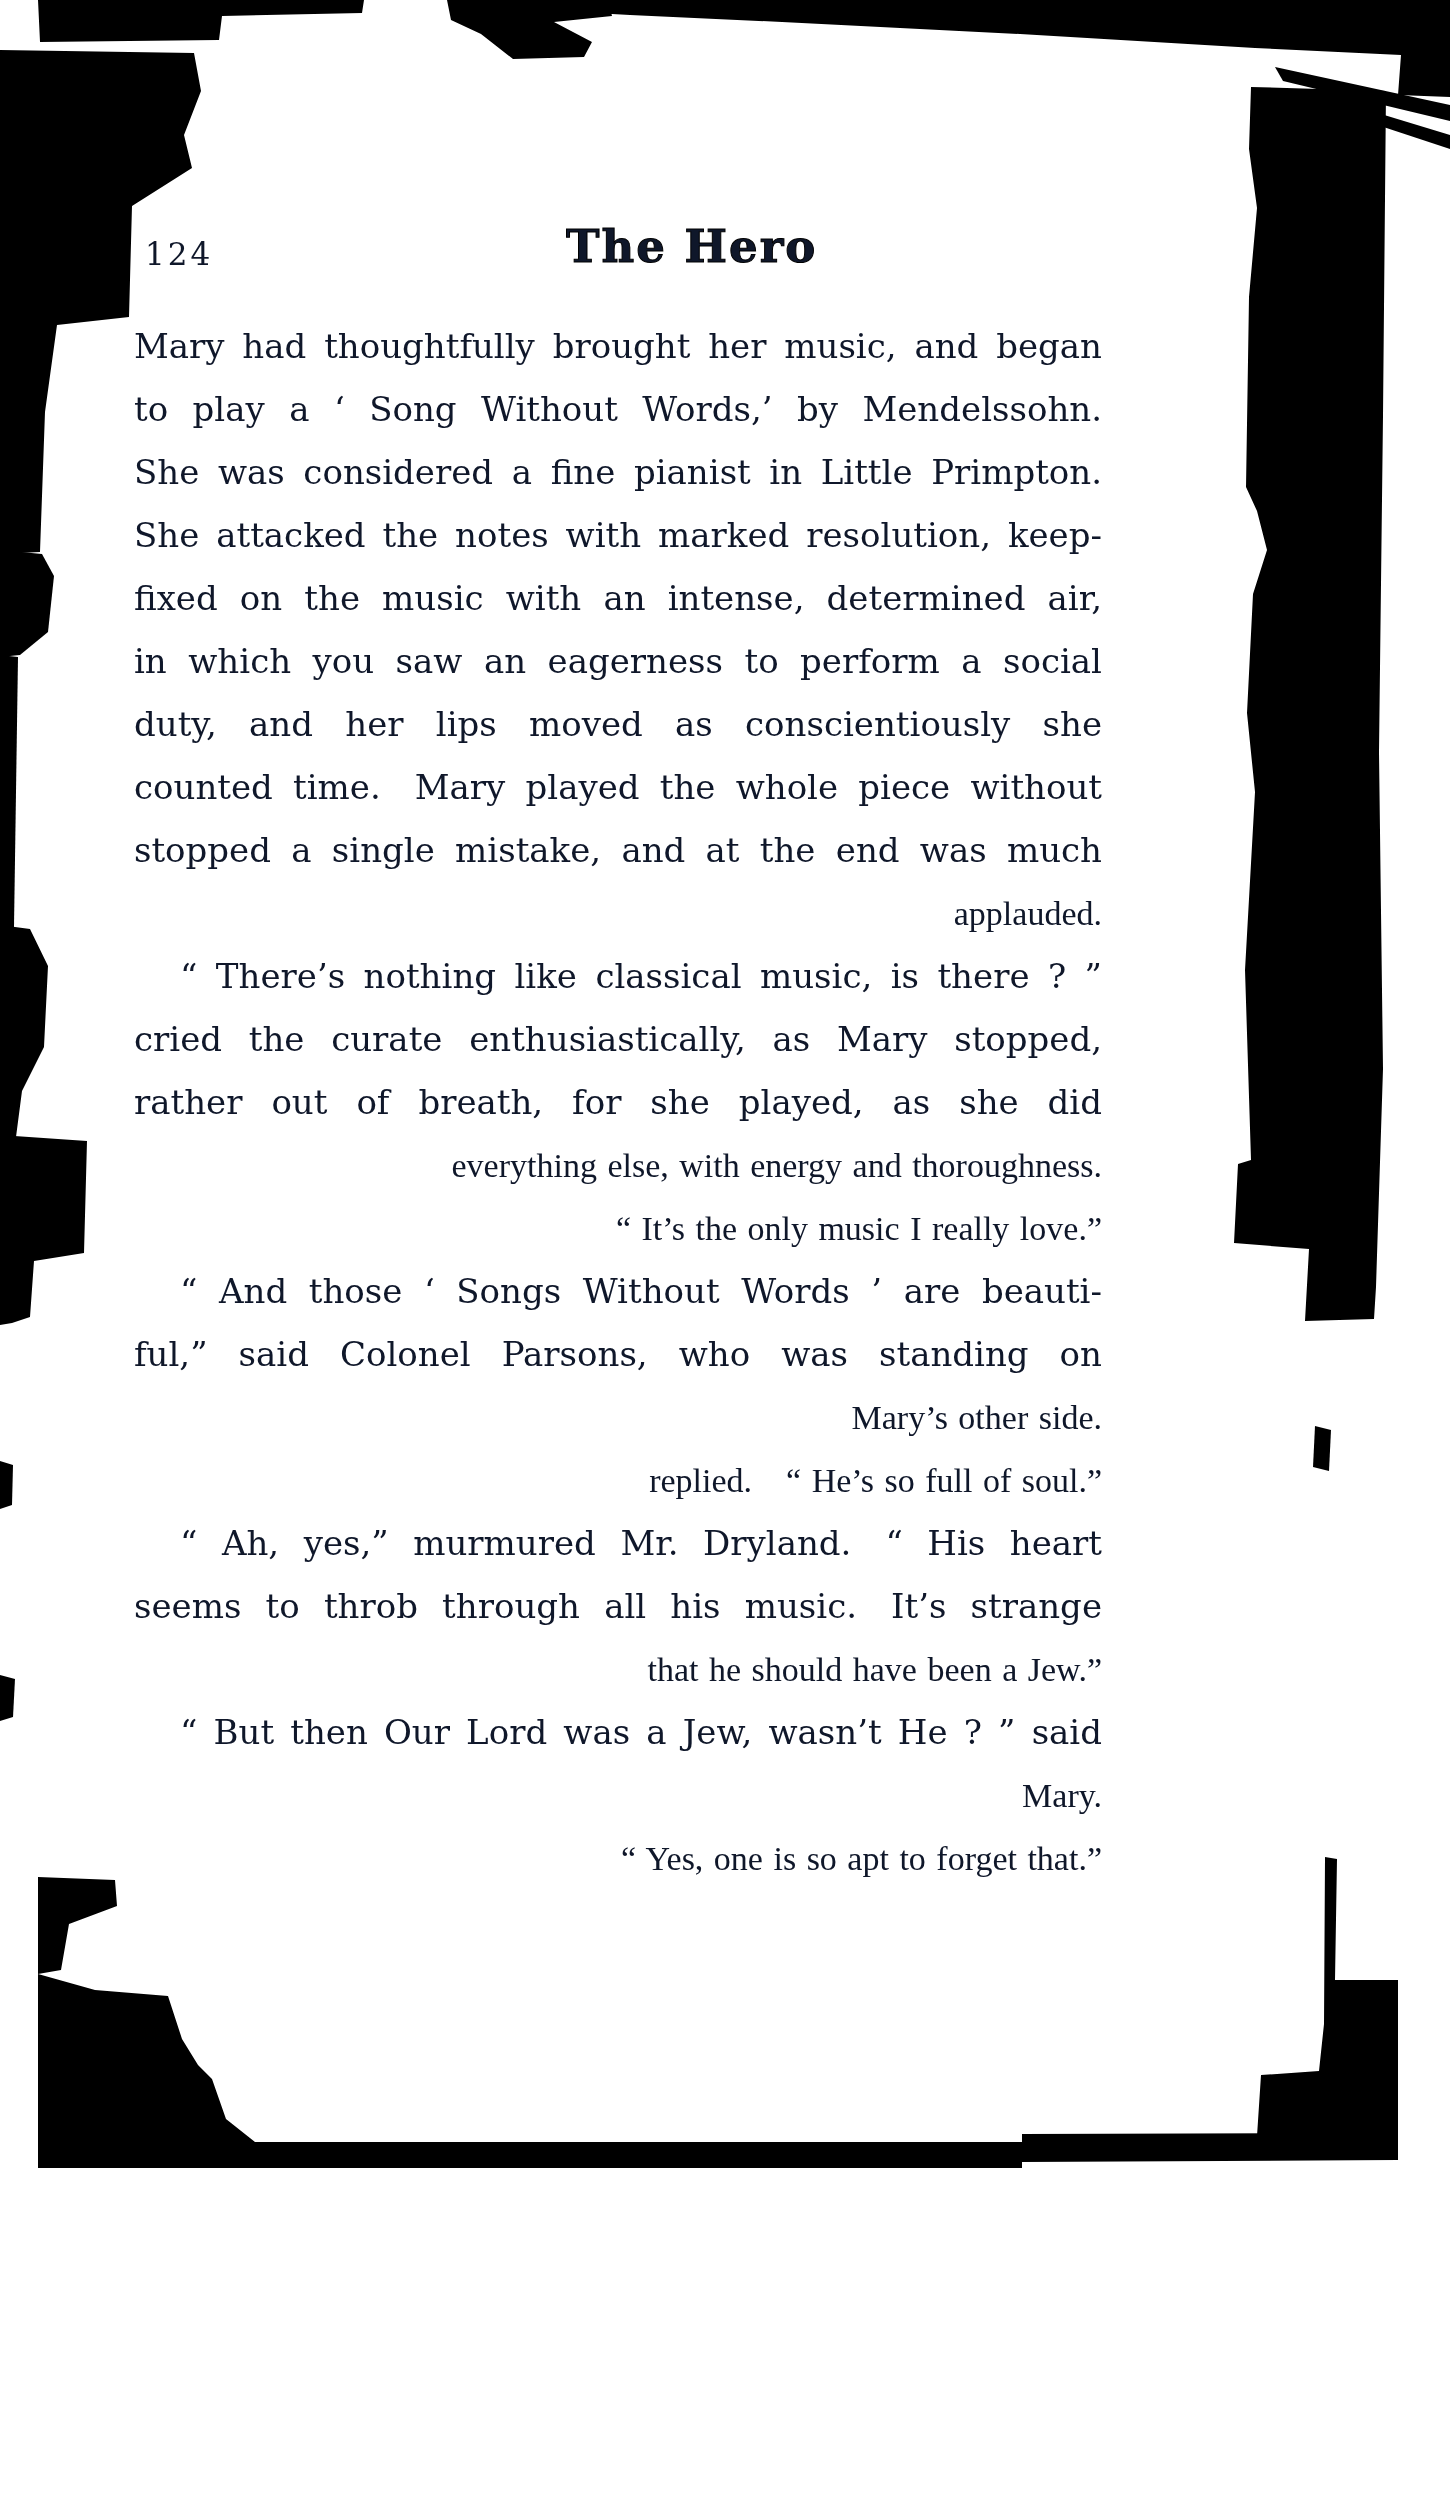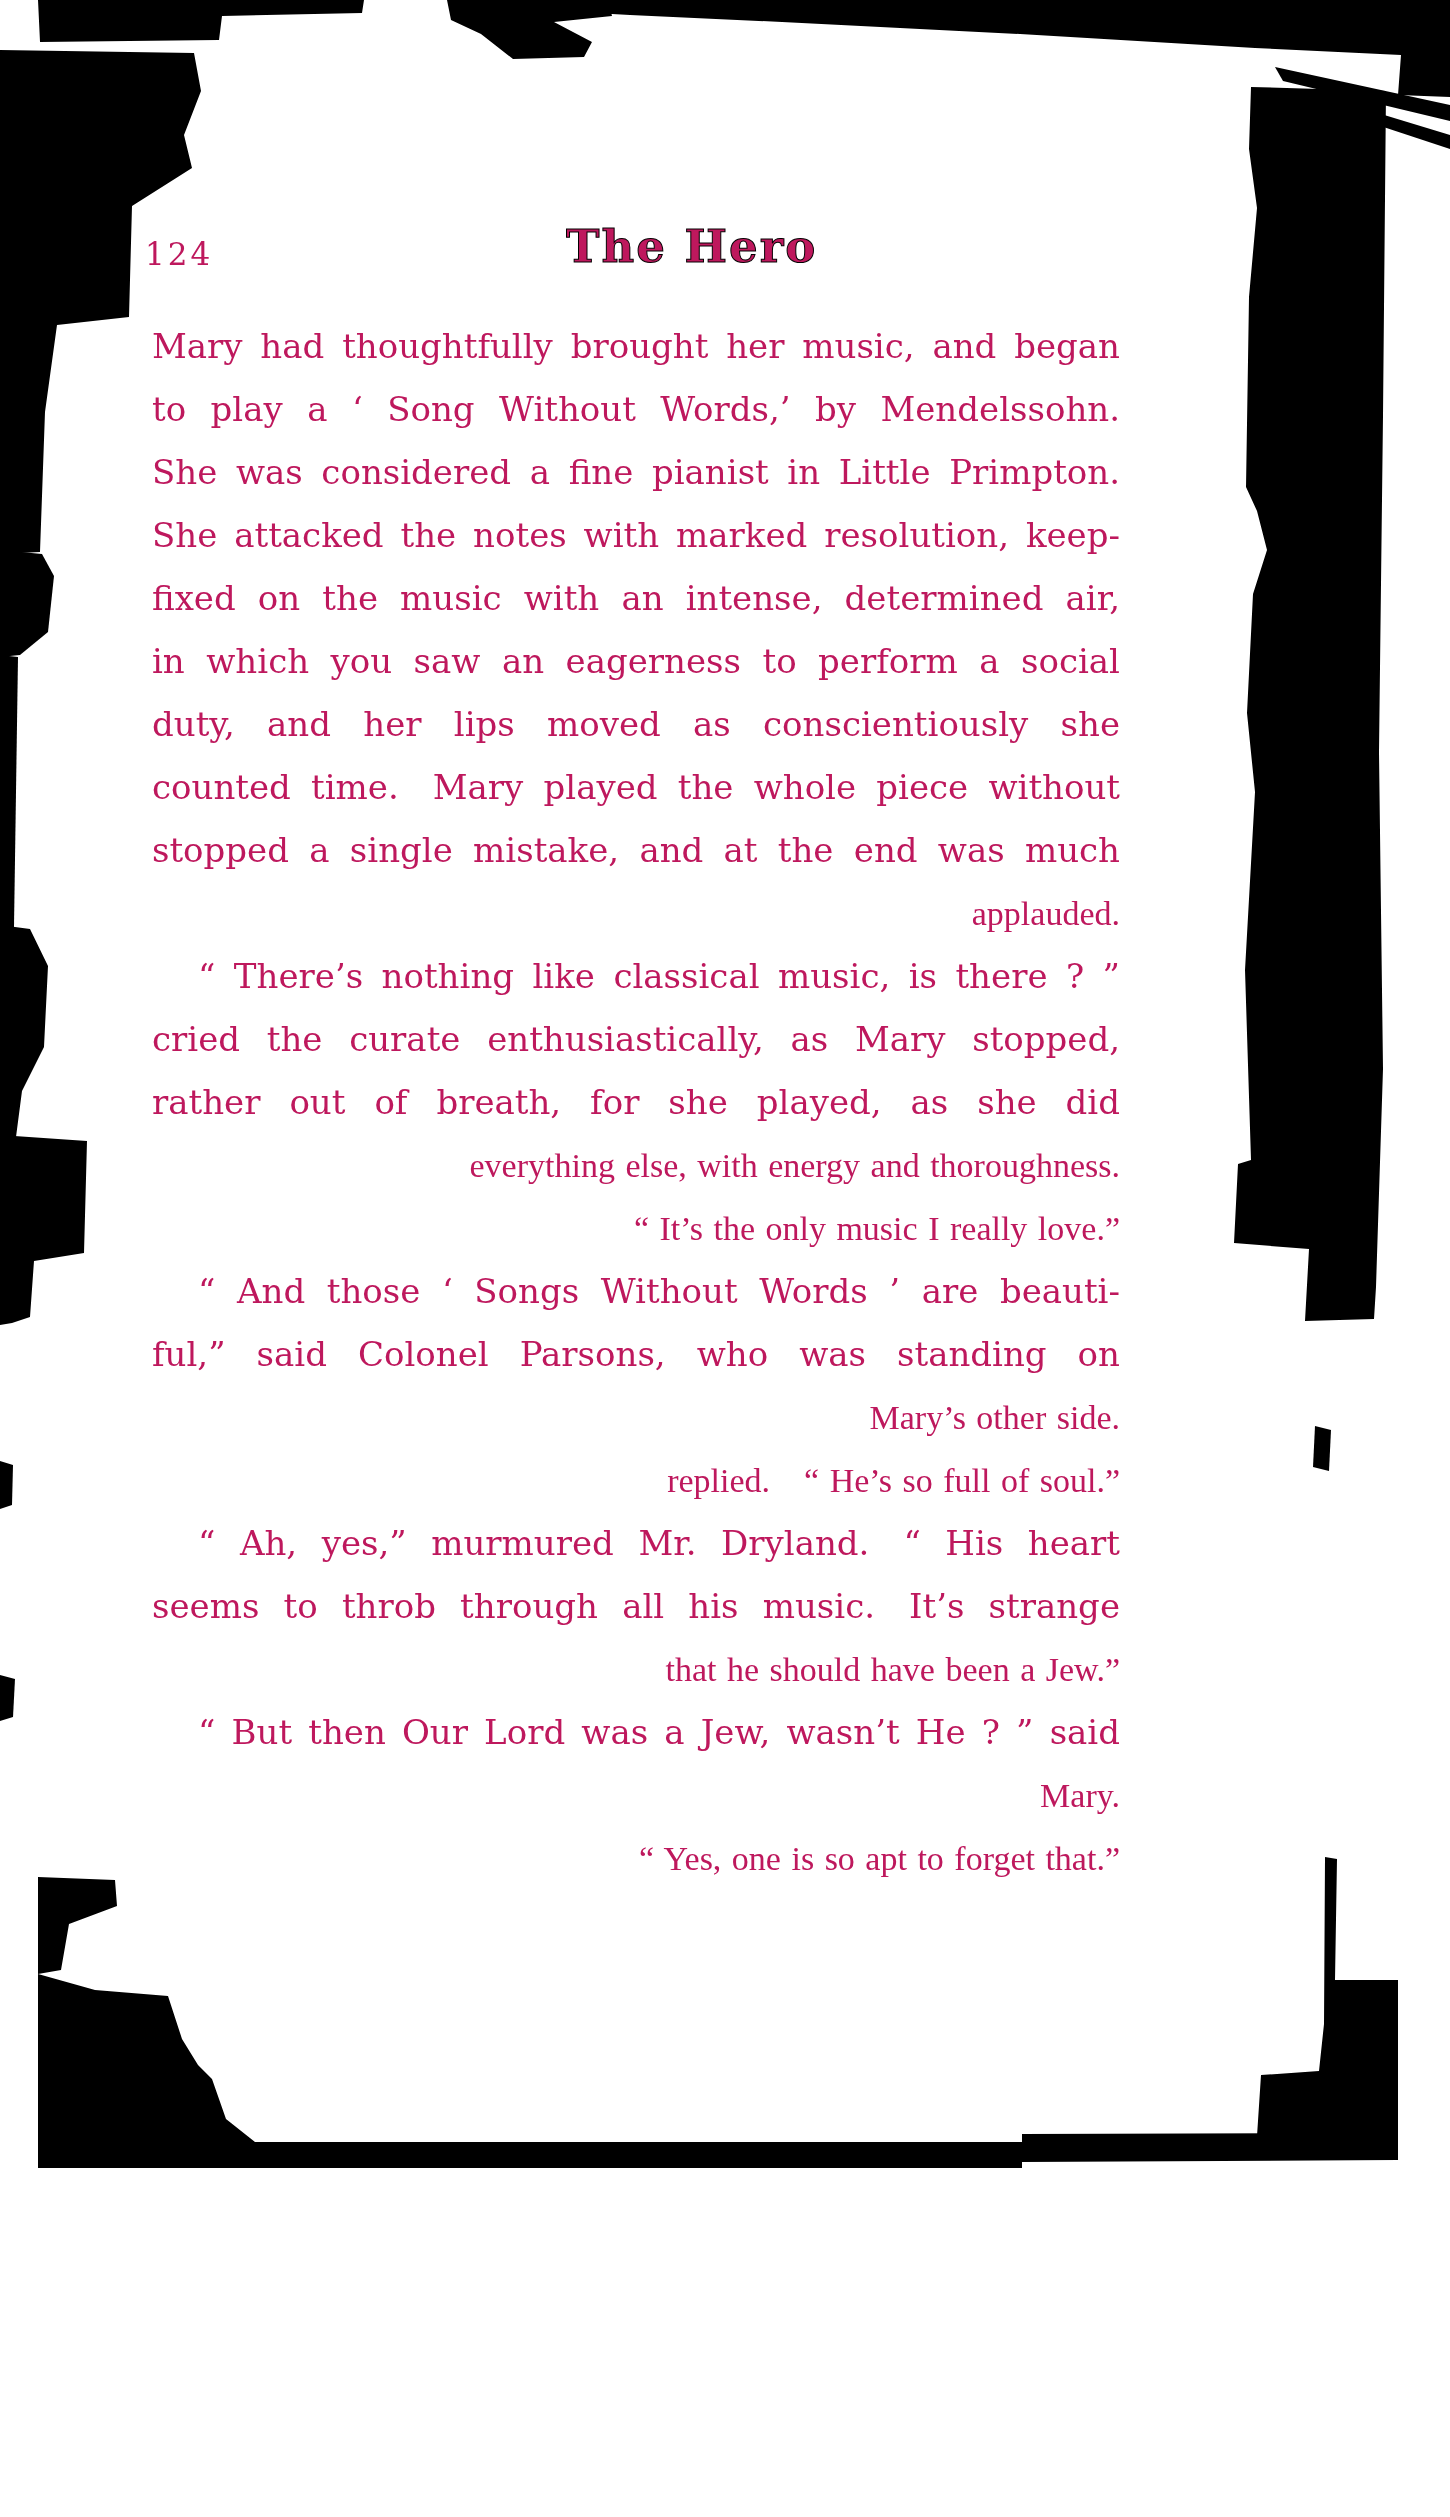--- a/index.html
+++ b/index.html
@@ -3,21 +3,21 @@
 <meta charset="utf-8">
 <title>Scanned book page — The Hero, p. 124</title>
 <style>
   html,body{margin:0;padding:0;background:#ffffff;}
   #canvas{
     position:relative;
     width:1450px;height:2518px;
     background:#ffffff;
     overflow:hidden;
     font-family:"DejaVu Serif", serif;
-    color:#be185d;
+    color:#0f172a;
   }
   
   .artifact{
     position:absolute;inset:0;
     background:#000;
     pointer-events:none;
   }
   .a-top-left-bar{clip-path:polygon(38px 0,364px 0,362px 13px,222px 16px,219px 40px,40px 42px);}
   .a-top-scribble{clip-path:polygon(447px 0,608px 0,612px 16px,554px 22px,592px 42px,584px 57px,513px 59px,481px 34px,451px 20px);}
   .a-top-band{clip-path:polygon(594px 0,1450px 0,1450px 97px,1398px 95px,1401px 55px,1255px 48px,1020px 34px,782px 22px,630px 15px,594px 13px);}
@@ -42,21 +42,21 @@
   .page-number{
     position:absolute;left:145px;top:236px;
     font-size:31px;letter-spacing:3px;
   }
   .running-title{
     position:absolute;left:566px;top:220px;
     font-size:45px;font-weight:700;letter-spacing:2px;
     -webkit-text-stroke:1px #000;
   }
   .text-block{
-    position:absolute;left:152px;top:315px;width:968px;
+    position:absolute;left:134px;top:315px;width:968px;
     font-size:34px;
     word-spacing:2px;
   }
   .line{
     height:63px;line-height:63px;
     white-space:nowrap;
   }
   .jline{
     white-space:normal;
     text-align:justify;

